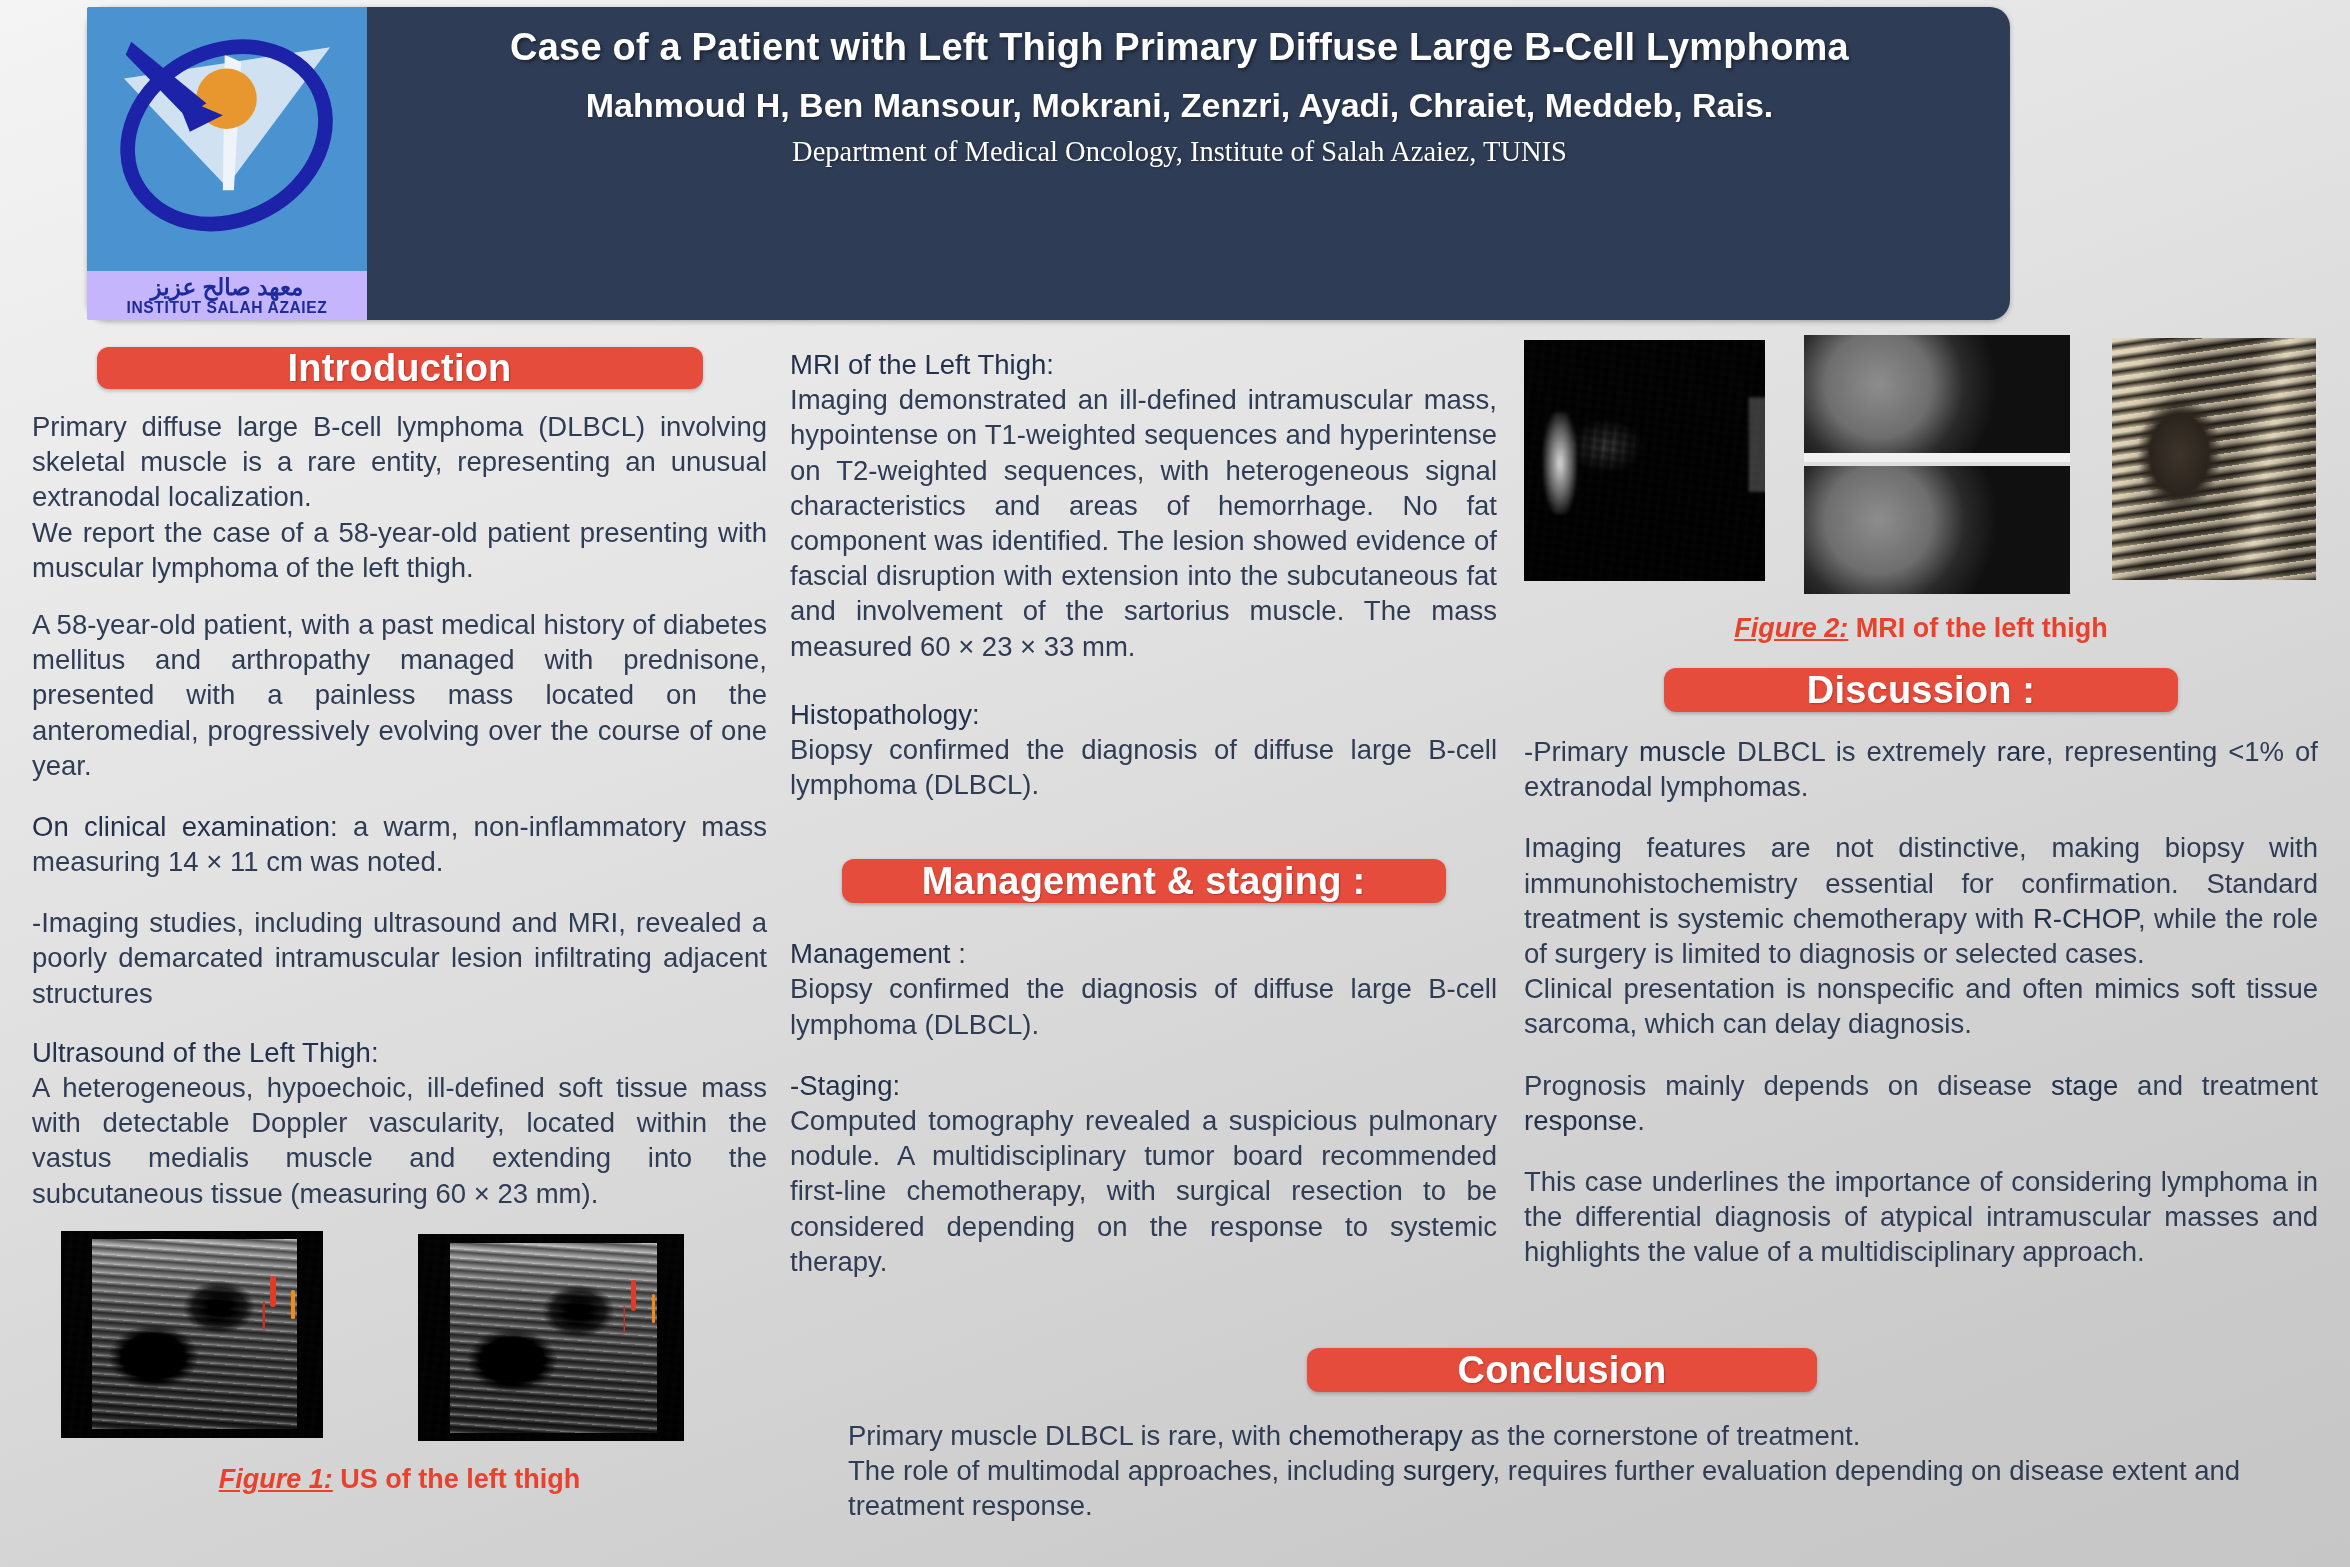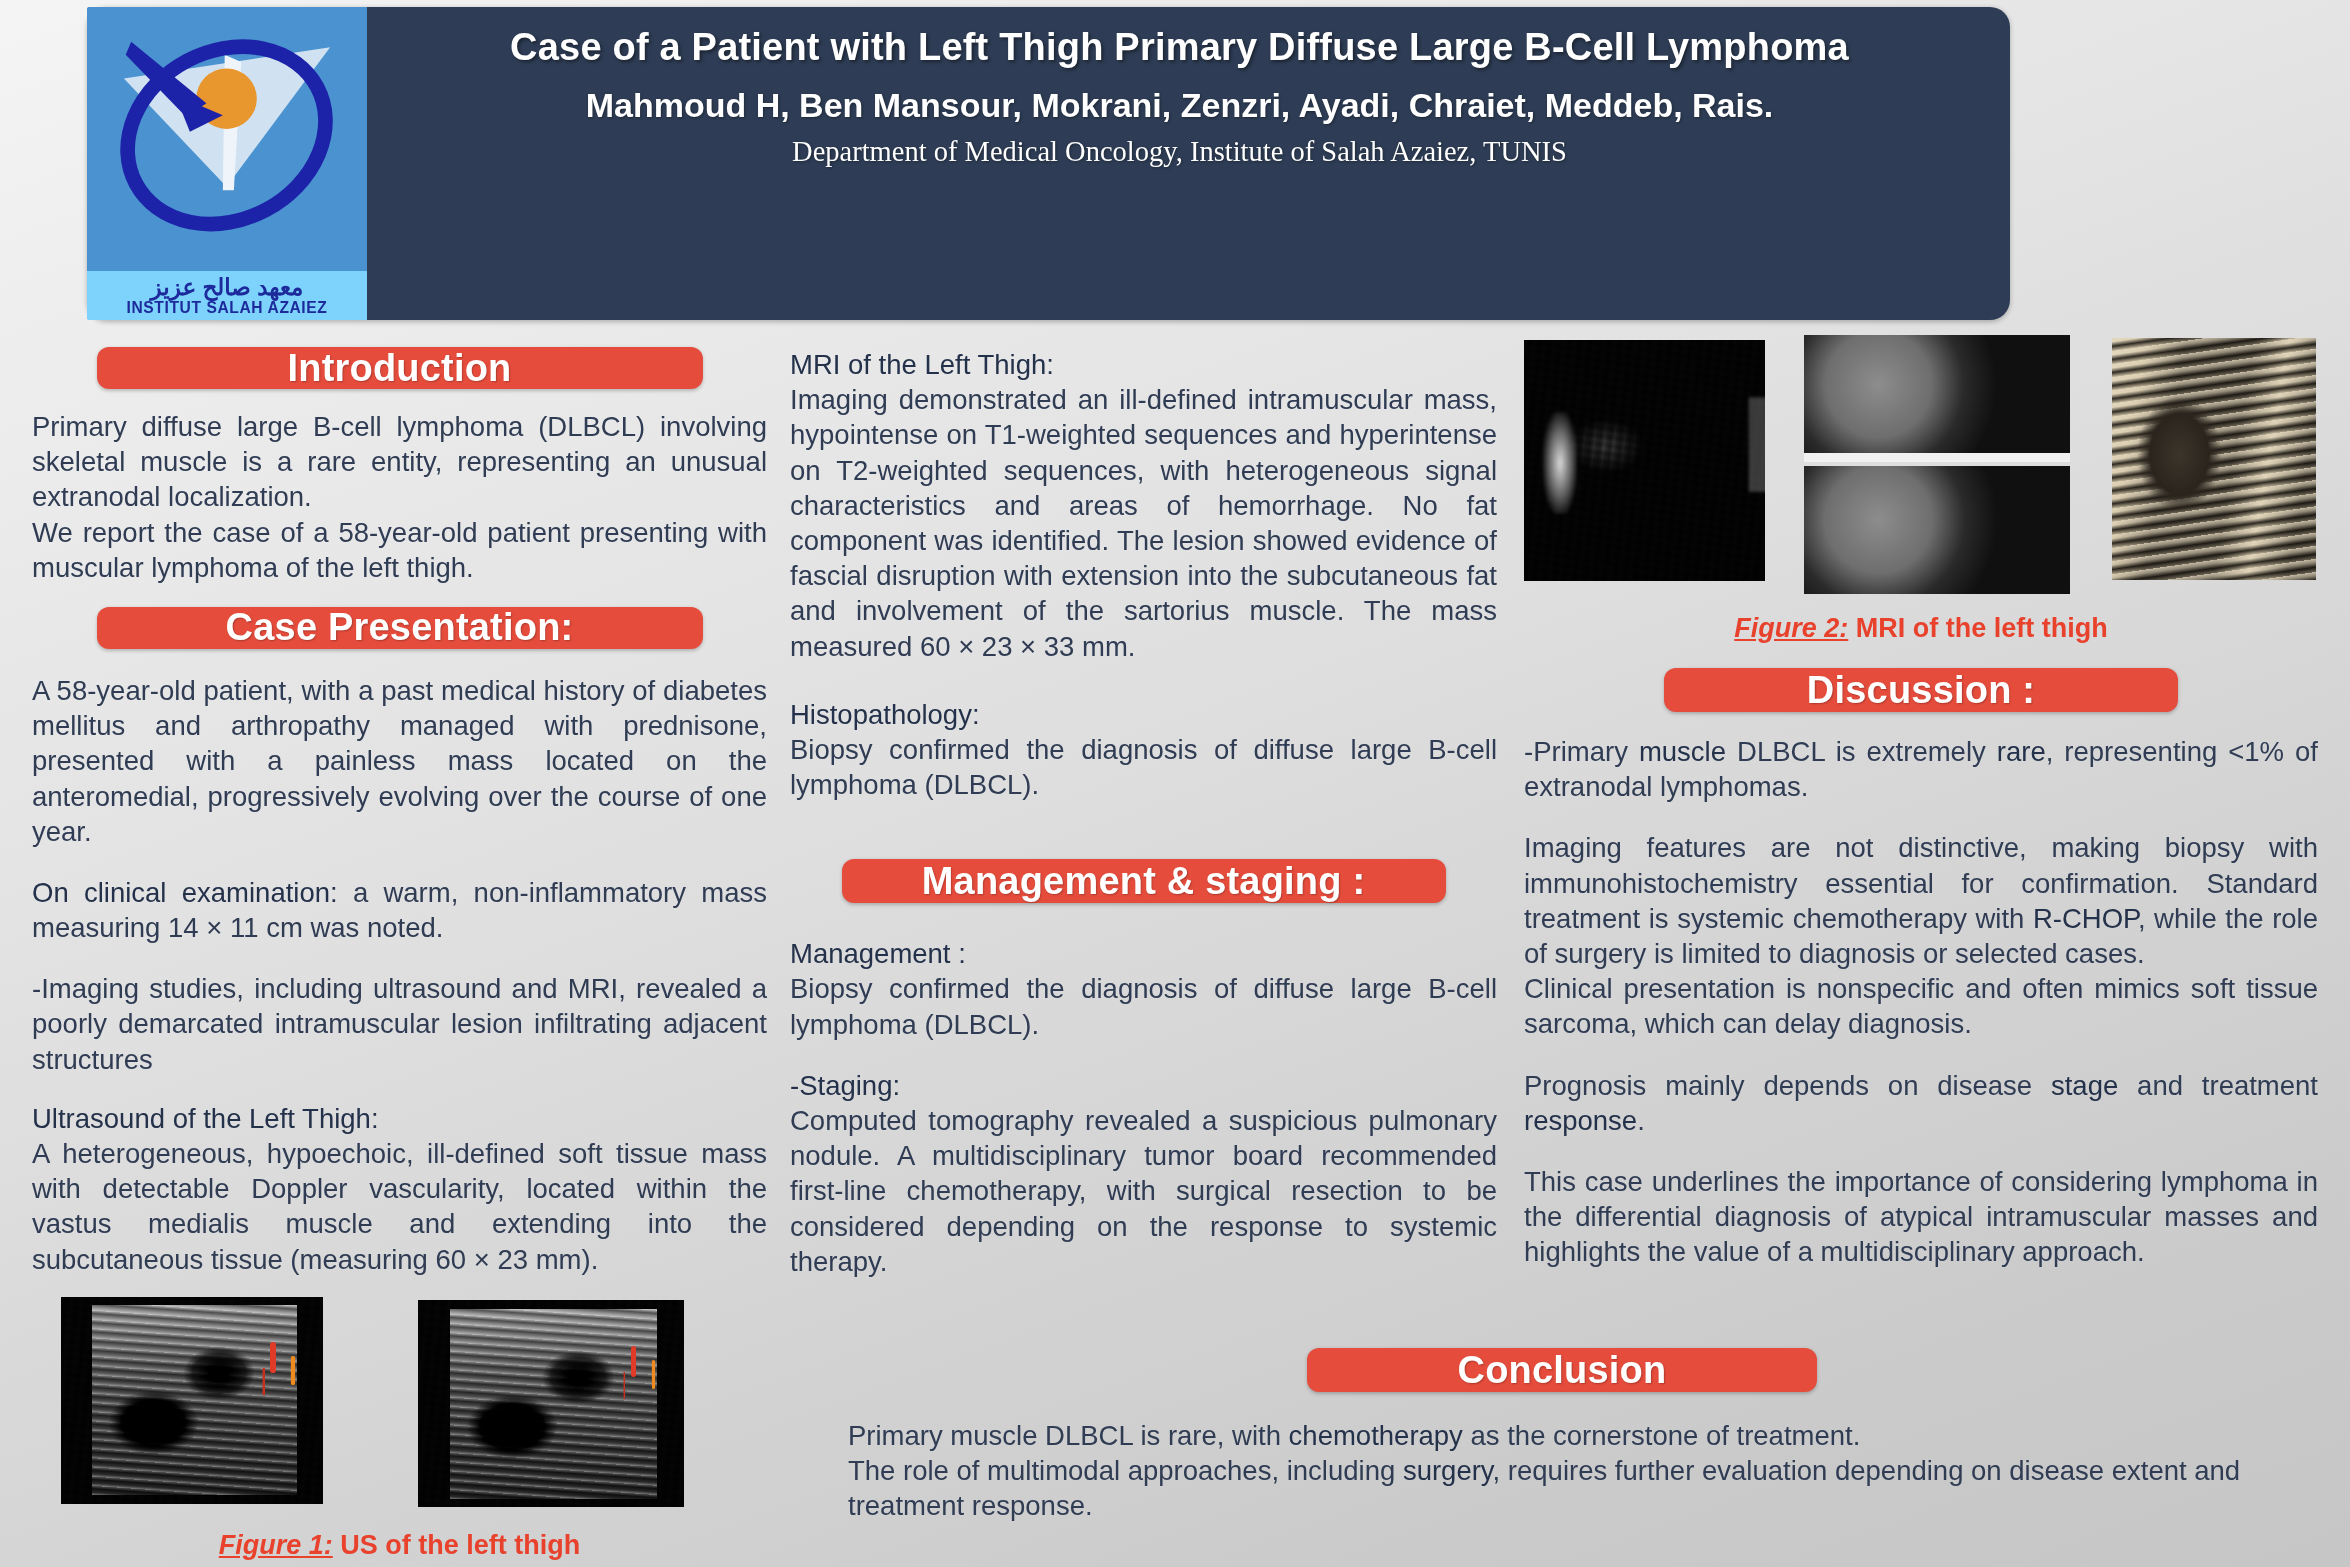--- a/index.html
+++ b/index.html
@@ -46,21 +46,21 @@
   #logo-mark {
     position: absolute;
     left: 0; top: 0;
     width: 280px; height: 264px;
     background: #4a92d0;
   }
   #logo-caption {
     position: absolute;
     left: 0; bottom: 0;
     width: 280px; height: 49px;
-    background: #7dd3fc;
+    background: #c4b5fd;
     display: flex;
     flex-direction: column;
     align-items: center;
     justify-content: center;
     line-height: 1;
   }
   .logo-arabic {
     color: #1d2a9b;
     font-size: 23px;
     font-weight: 700;
@@ -260,23 +260,20 @@
 
     <div class="pill" style="width:606px;height:42px;margin:0 auto 20px auto;">
       <span>Introduction</span>
     </div>
 
     <div class="body-text">Primary diffuse large B-cell lymphoma (DLBCL) involving skeletal muscle is a rare entity, representing an unusual extranodal localization.</div>
     <div class="body-text">We report the case of a 58-year-old patient presenting with muscular lymphoma of the left thigh.</div>
 
     <div style="height:22px"></div>
 
-    <div class="pill" style="width:606px;height:42px;margin:0 auto 24px auto;">
-      <span>Case Presentation:</span>
-    </div>
 
     <div class="body-text">A 58-year-old patient, with a past medical history of diabetes mellitus and arthropathy managed with prednisone, presented with a painless mass located on the anteromedial, progressively evolving over the course of one year.</div>
 
     <div class="gap"></div>
 
     <div class="body-text">
       <b>On clinical examination:</b><span> a warm, non-inflammatory mass measuring 14 × 11 cm was noted.</span>
     </div>
 
     <div class="gap"></div>

